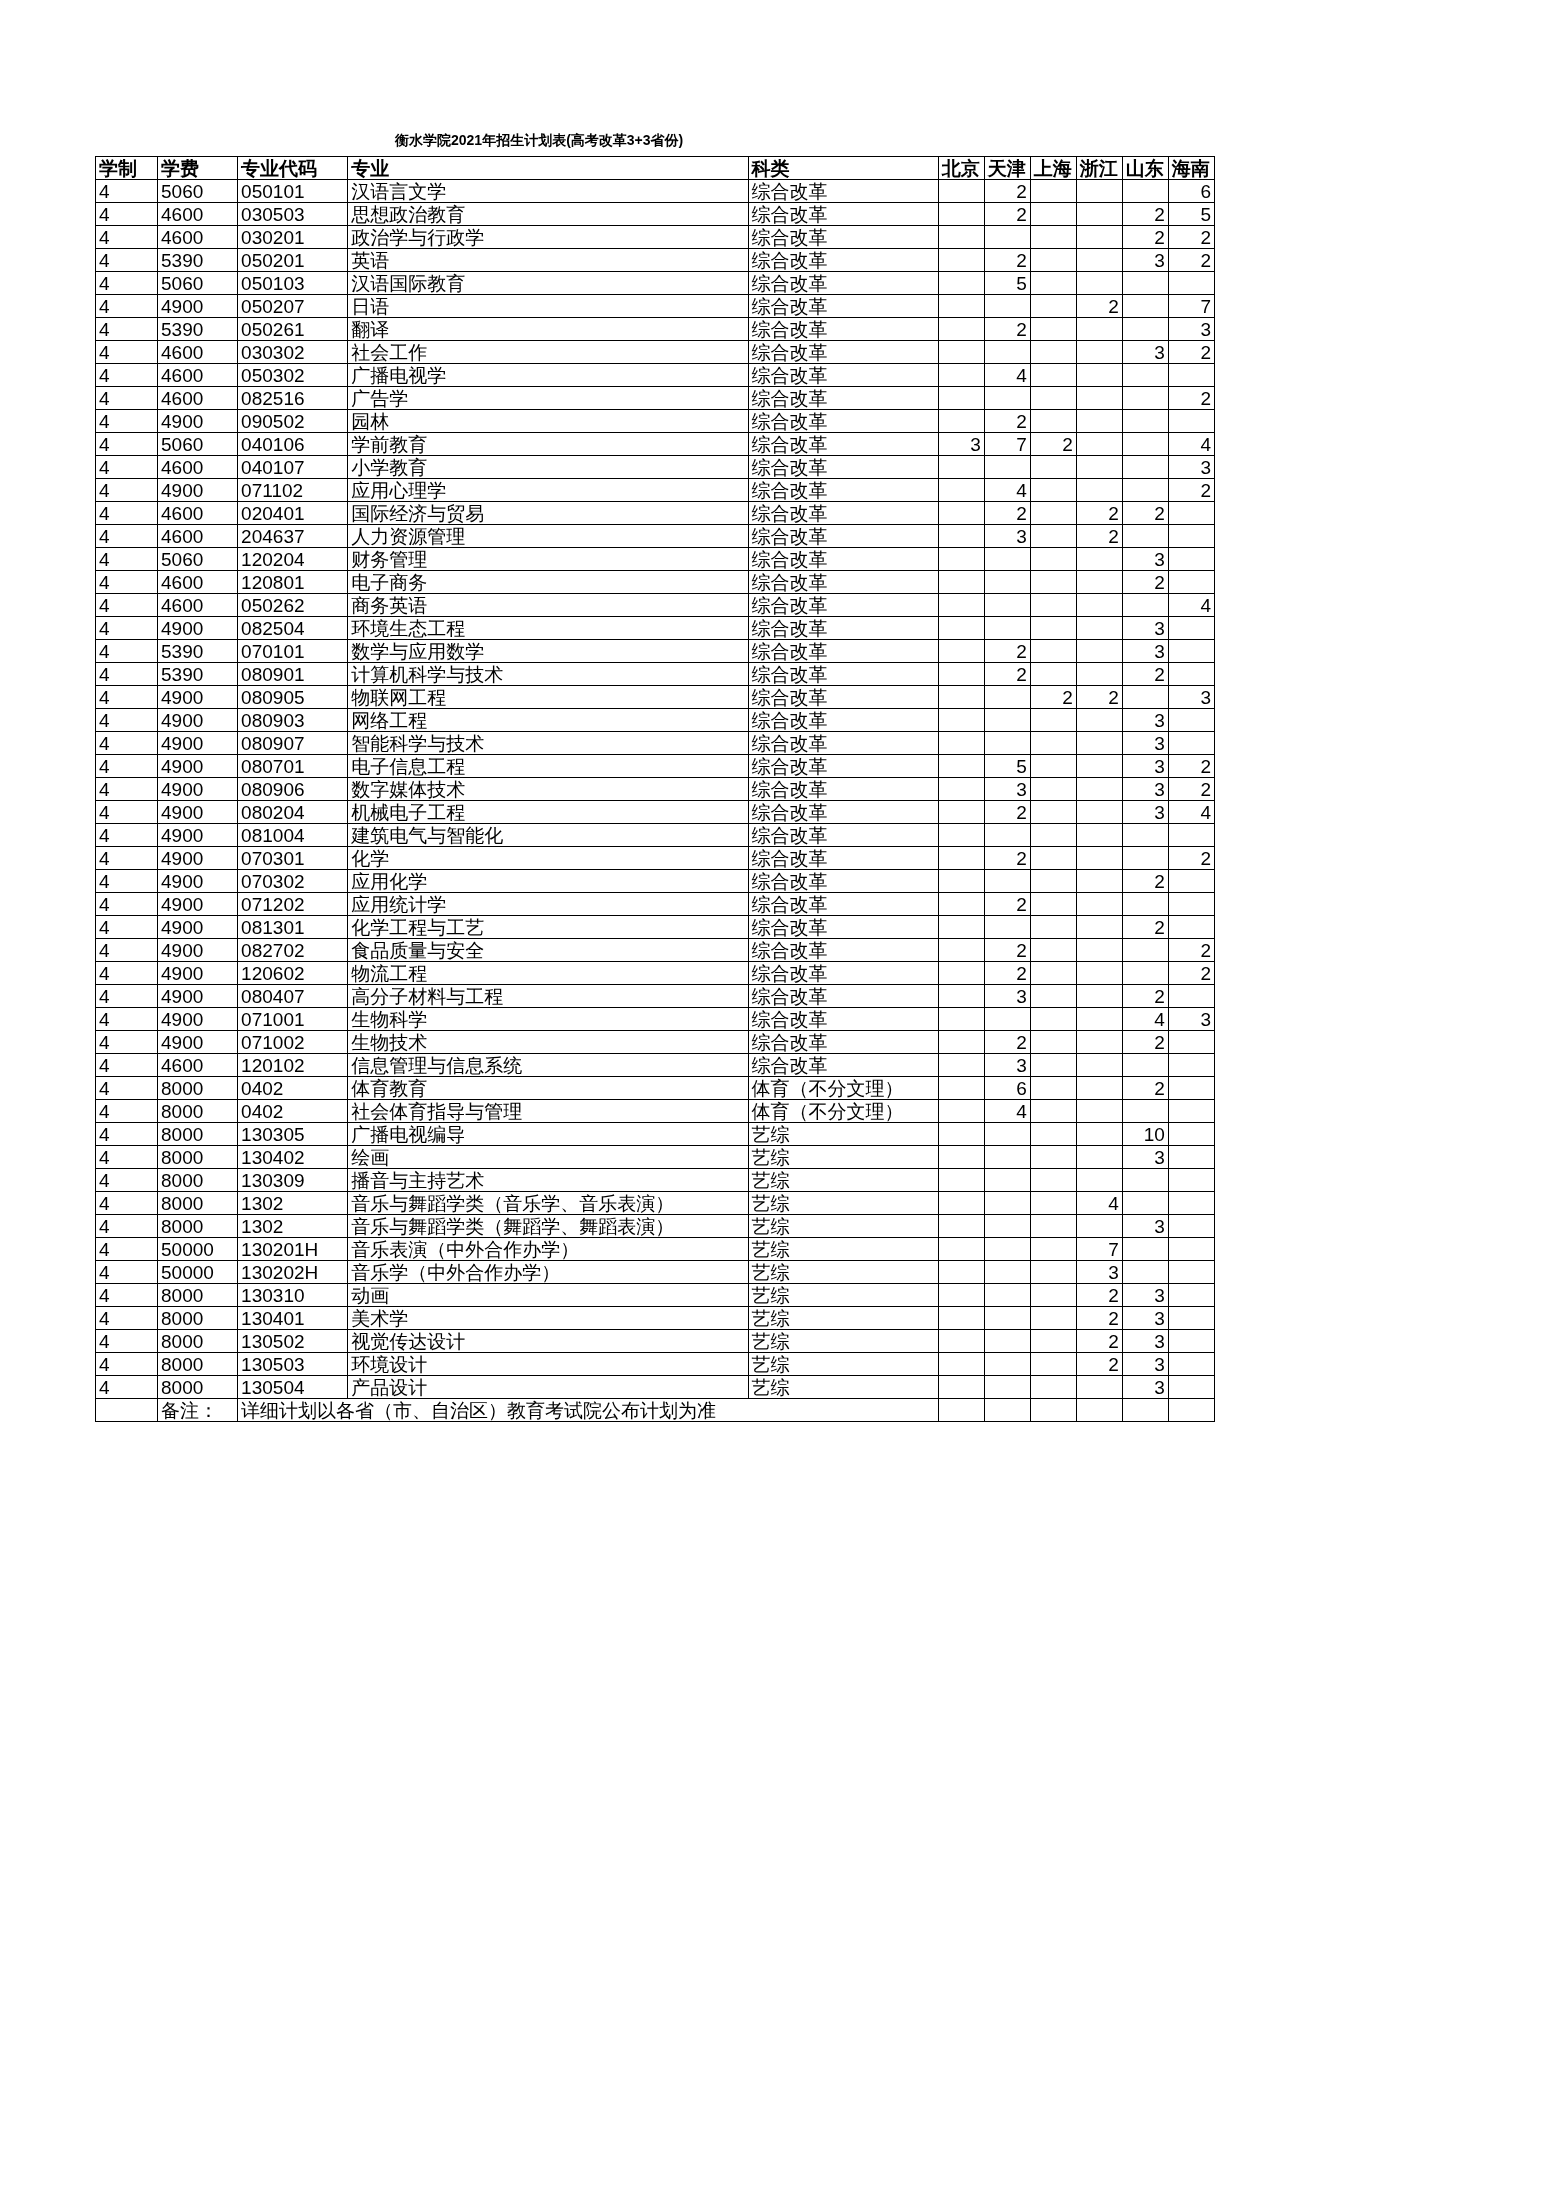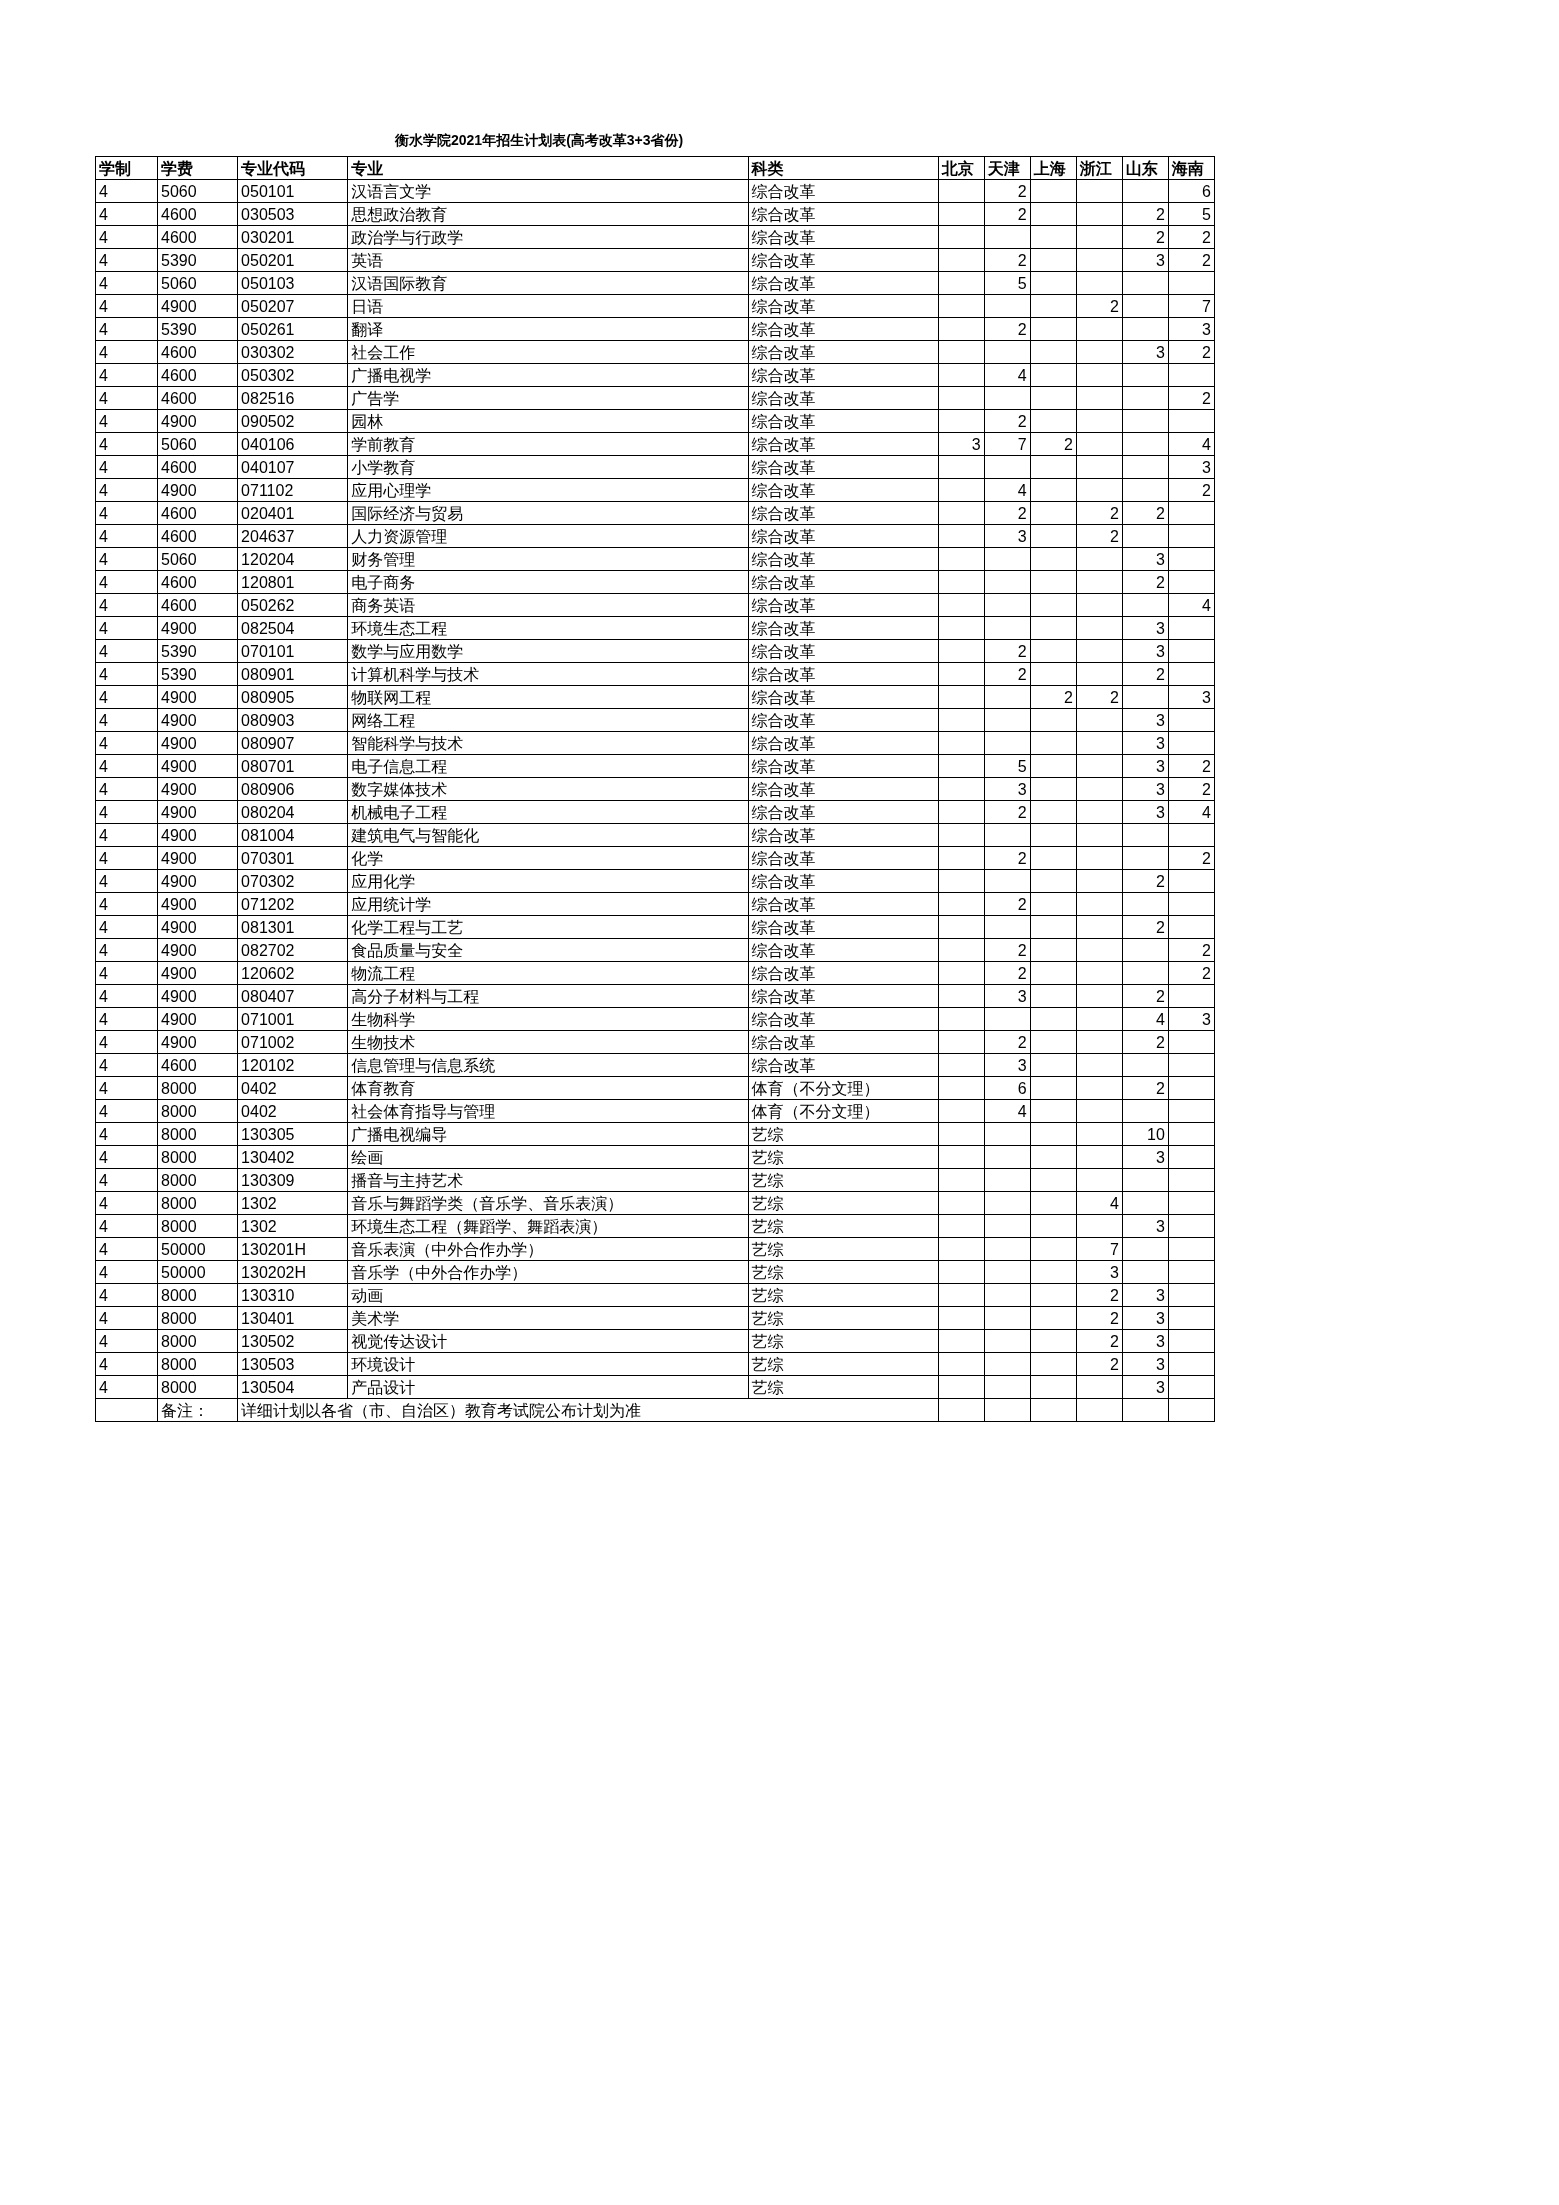--- a/index.html
+++ b/index.html
@@ -32,21 +32,21 @@
     font-weight: bold;
     margin: 0 0 6px 0;
     padding-left: 300px;
     line-height: 20px;
     white-space: nowrap;
   }
   table.plan {
     border-collapse: collapse;
     table-layout: fixed;
     width: 1120px;
-    font-size: 16px;
+    font-size: 19px;
   }
   table.plan th, table.plan td {
     border: 1px solid #000000;
     padding: 0 3px;
     height: 22px;
     line-height: 21px;
     vertical-align: middle;
     overflow: hidden;
     white-space: nowrap;
     font-weight: normal;
@@ -689,21 +689,21 @@
             <td class="c-num"></td>
             <td class="c-num"></td>
             <td class="c-num">4</td>
             <td class="c-num"></td>
             <td class="c-num"></td>
           </tr>
           <tr>
             <td class="l">4</td>
             <td class="l">8000</td>
             <td class="l">1302</td>
-            <td class="l">环境生态工程（舞蹈学、舞蹈表演）</td>
+            <td class="l">音乐与舞蹈学类（舞蹈学、舞蹈表演）</td>
             <td class="l">艺综</td>
             <td class="c-num"></td>
             <td class="c-num"></td>
             <td class="c-num"></td>
             <td class="c-num"></td>
             <td class="c-num">3</td>
             <td class="c-num"></td>
           </tr>
           <tr>
             <td class="l">4</td>

